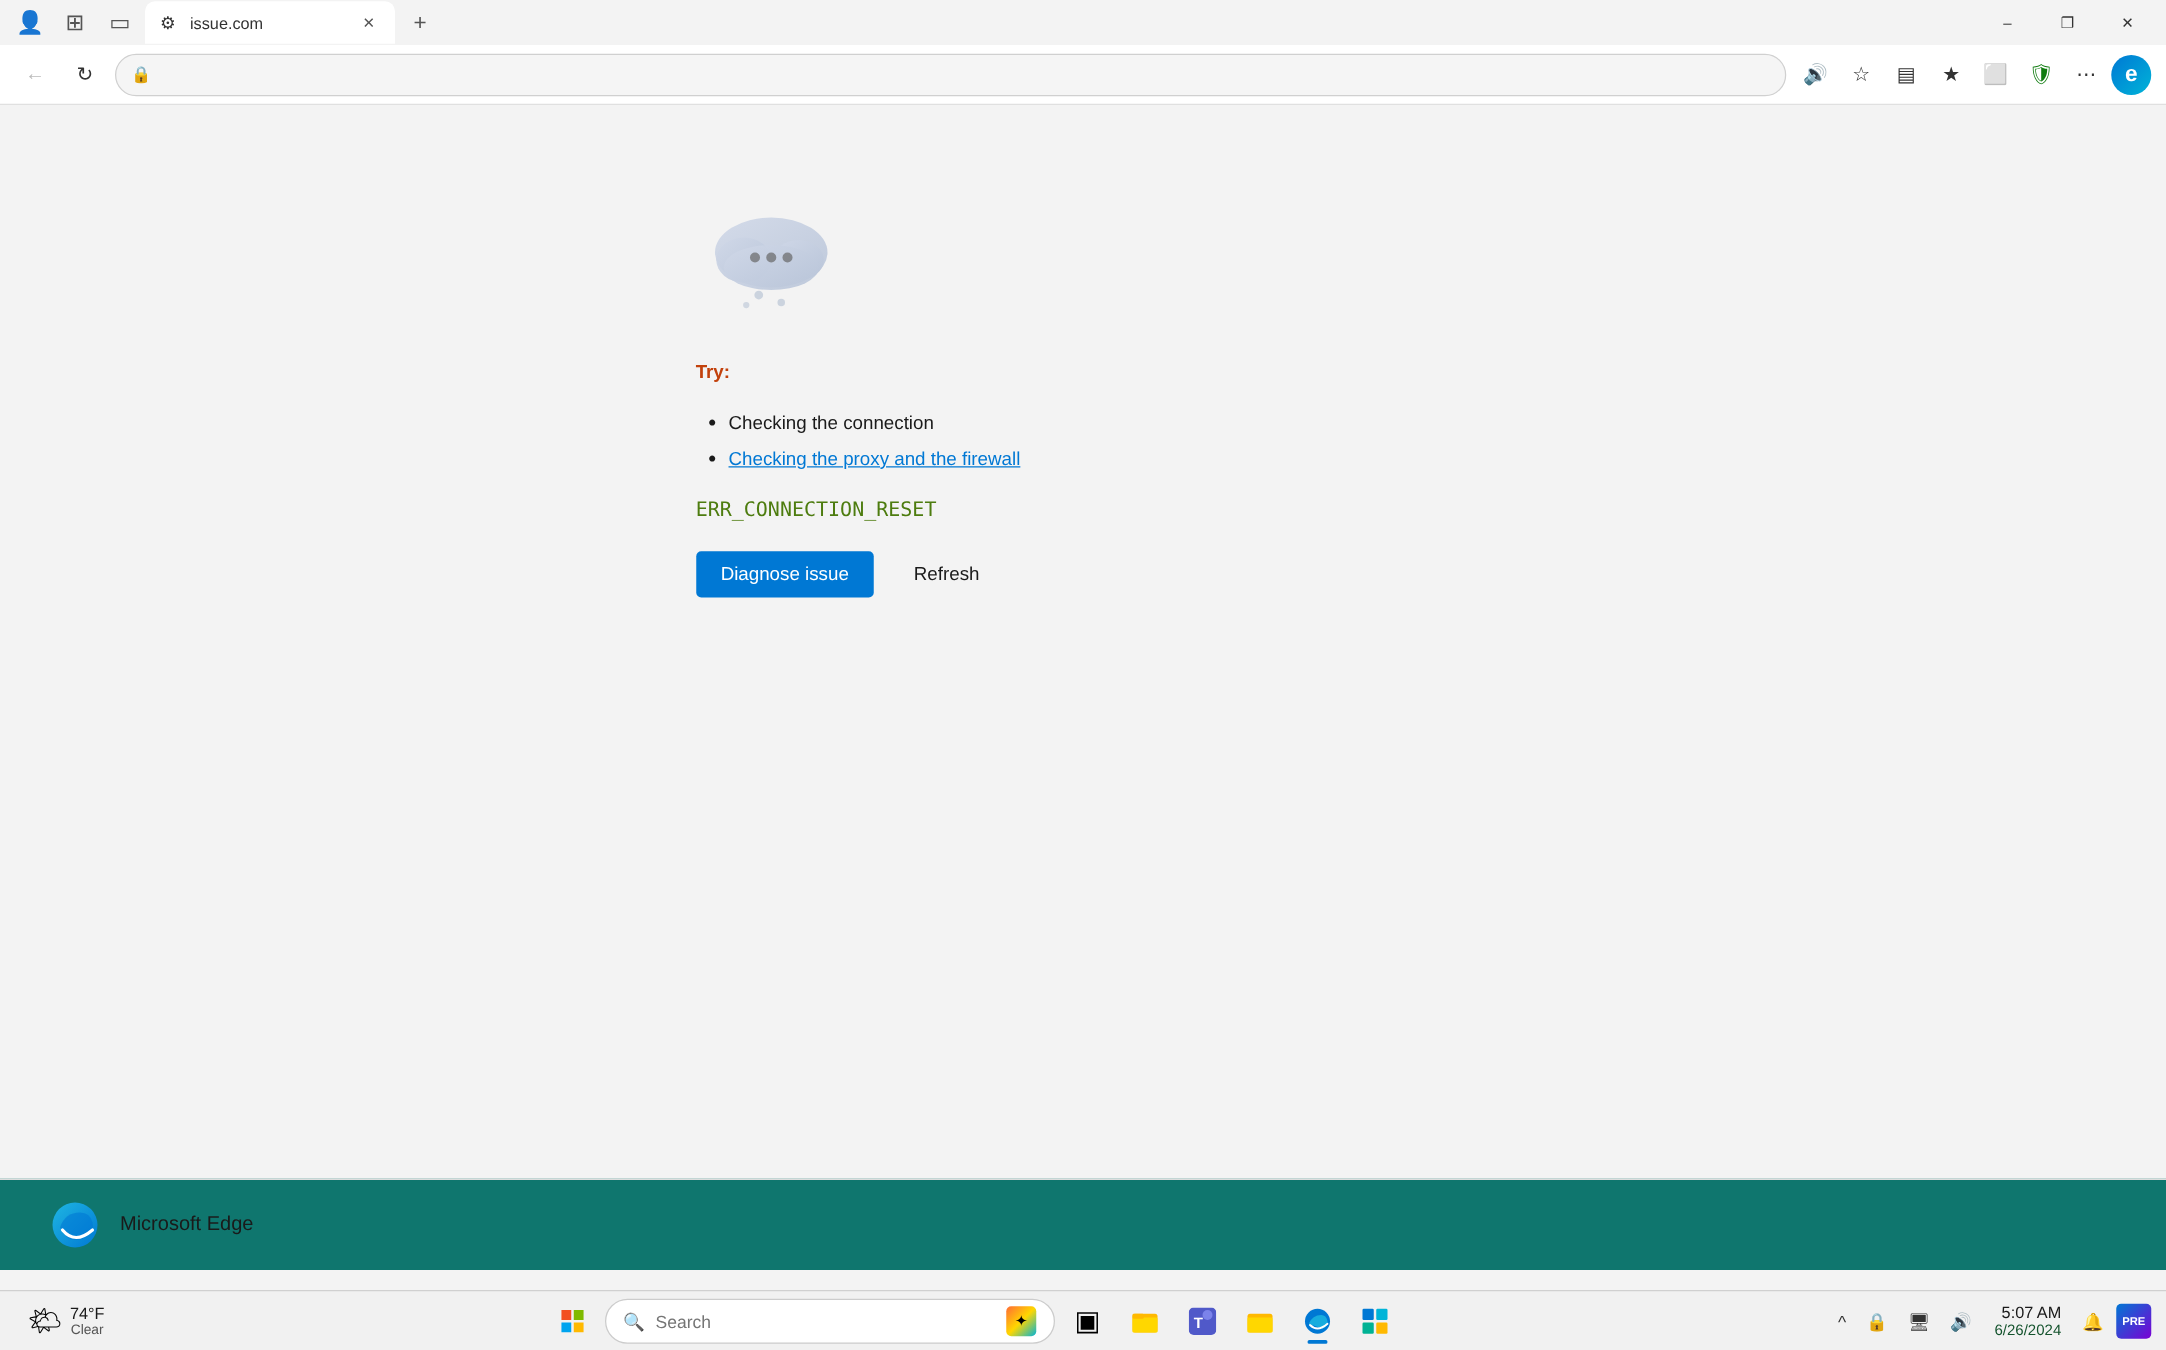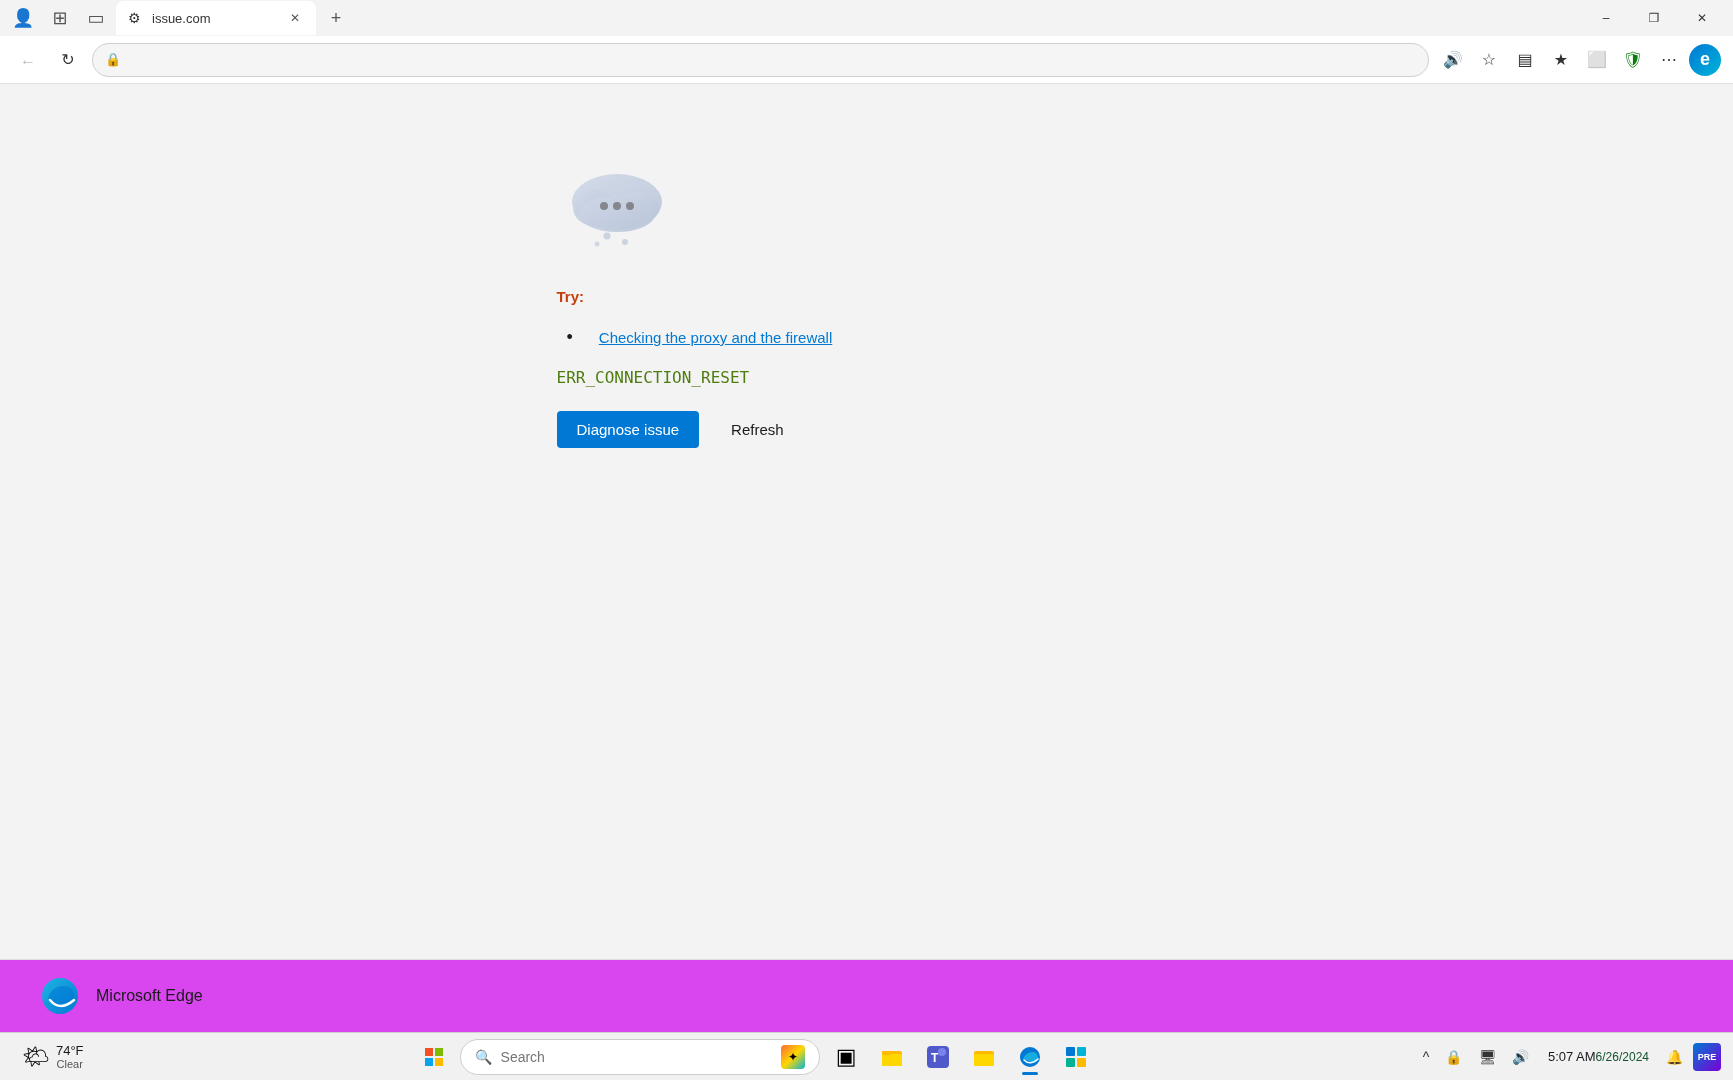--- a/index.html
+++ b/index.html
@@ -217,21 +217,20 @@
     }
     .try-list li::before {
       content: "•";
       color: #1a1a1a;
       font-size: 18px;
     }
     .try-list li a {
       color: #0078d4;
       text-decoration: underline;
       cursor: pointer;
-      margin-left: 16px;
     }
     .error-code {
       font-size: 16px;
       color: #4d7c0f;
       margin-bottom: 24px;
       font-family: monospace;
     }
     .action-buttons {
       display: flex;
       gap: 12px;
@@ -382,20 +381,21 @@
       border-radius: 4px;
       display: flex;
       align-items: center;
       justify-content: center;
       font-size: 14px;
       gap: 4px;
       color: #333;
     }
     .clock-widget {
       display: flex;
+      flex-direction: column;
       align-items: flex-end;
       padding: 2px 8px;
       cursor: pointer;
       border-radius: 4px;
       justify-content: space-between;
     }
     .clock-time { font-size: 13px; font-weight: 500; color: #1a1a1a; }
     .clock-date { font-size: 12px; color: #14532d; }
     .notification-btn {
       width: 28px;
@@ -480,34 +480,37 @@
         <circle cx="50" cy="72" r="3.5" fill="#c0cad8" opacity="0.8"></circle>
         <circle cx="68" cy="78" r="3" fill="#c0cad8" opacity="0.8"></circle>
         <circle cx="40" cy="80" r="2.5" fill="#c0cad8" opacity="0.7"></circle>
       </svg>
 
       
       <p class="try-label">Try:</p>
       
       <ul class="try-list">
         <li>
+          <span>Checking the connection</span>
+        </li>
+        <li>
           <a>Checking the proxy and the firewall</a>
         </li>
       </ul>
 
       <p class="error-code">ERR_CONNECTION_RESET</p>
 
       <div class="action-buttons">
         <button class="btn-diagnose">Diagnose issue</button>
         <button class="btn-refresh">Refresh</button>
       </div>
     </div>
   </div>
 
-  <div style="background: #d946ef; border-top: 1px solid #ddd; padding: 16px 40px; display: flex; align-items: center; gap: 16px; position: absolute; bottom: 48px; left: 0; right: 0;">
+  <div style="background: #0f766e; border-top: 1px solid #ddd; padding: 16px 40px; display: flex; align-items: center; gap: 16px; position: absolute; bottom: 64px; left: 0; right: 0;">
 
     <svg width="40" height="40" viewBox="0 0 40 40">
       <defs>
         <linearGradient id="edgeGrad1" x1="0%" y1="0%" x2="100%" y2="100%">
           <stop offset="0%" style="stop-color:#1fb6e2"></stop>
           <stop offset="100%" style="stop-color:#0078d4"></stop>
         </linearGradient>
         <linearGradient id="edgeGrad2" x1="0%" y1="100%" x2="100%" y2="0%">
           <stop offset="0%" style="stop-color:#00b0f0"></stop>
           <stop offset="100%" style="stop-color:#40c9ff"></stop>

